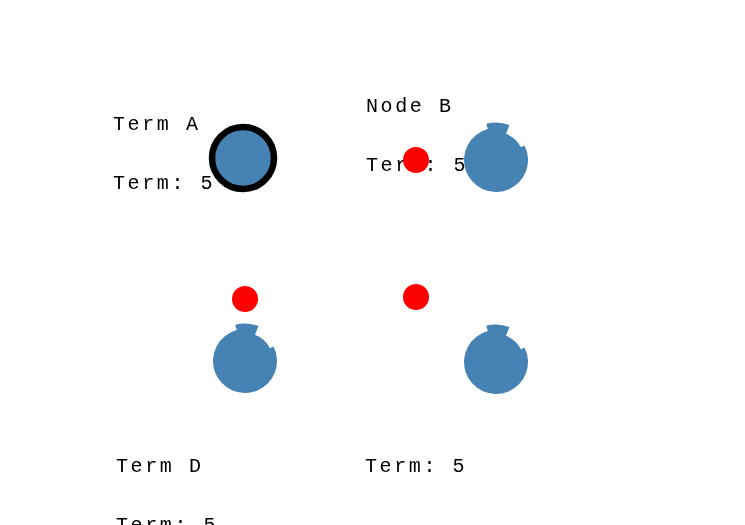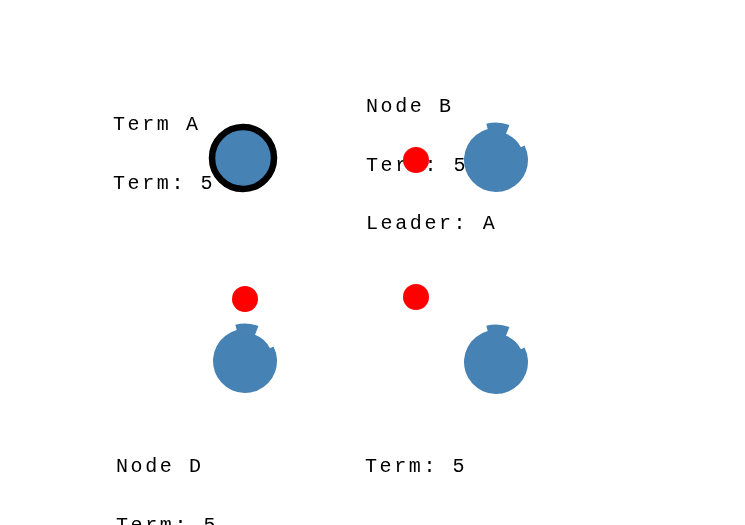--- a/index.html
+++ b/index.html
@@ -39,37 +39,36 @@
     <div>Term: 5</div>
     <div></div>
   </div>
   <svg class="abs" style="left:203px; top:118px;" width="80" height="80">
     <circle cx="40" cy="40" r="31" stroke-width="6.5" fill="#4682B4" stroke="#000000"></circle>
   </svg>
 
   <div class="node-text" style="left:366px; top:58px;">
     <div>Node B</div>
     <div>Term: 5</div>
-    <div>Leader: A</div>
   </div>
   <svg class="abs" style="left:451px; top:115px;" width="90" height="90">
     <path d="M 35.30 8.78 A 37.5 37.5 0 0 1 58.44 9.99 L 55.03 18.86 A 28 28 0 0 1 69.95 32.29 L 73.51 30.47 A 32 32 0 1 1 36.72 14.09 Z" fill="#4682B4"></path>
   </svg>
   <svg class="abs" style="left:402px; top:146px;" width="28" height="28">
     <circle cx="14" cy="14" r="13" fill="#ff0000"></circle>
   </svg>
 
   <svg class="abs" style="left:231px; top:285px;" width="28" height="28">
     <circle cx="14" cy="14" r="13" fill="#ff0000"></circle>
   </svg>
   <svg class="abs" style="left:200px; top:316px;" width="90" height="90">
     <path d="M 35.30 8.78 A 37.5 37.5 0 0 1 58.44 9.99 L 55.03 18.86 A 28 28 0 0 1 69.95 32.29 L 73.51 30.47 A 32 32 0 1 1 36.72 14.09 Z" fill="#4682B4"></path>
   </svg>
   <div class="node-text" style="left:116px; top:418px;">
-    <div>Node D</div>
+    <div>Term D</div>
     <div>Term: 5</div>
     
   </div>
 
   <svg class="abs" style="left:402px; top:283px;" width="28" height="28">
     <circle cx="14" cy="14" r="13" fill="#ff0000"></circle>
   </svg>
   <svg class="abs" style="left:451px; top:317px;" width="90" height="90">
     <path d="M 35.30 8.78 A 37.5 37.5 0 0 1 58.44 9.99 L 55.03 18.86 A 28 28 0 0 1 69.95 32.29 L 73.51 30.47 A 32 32 0 1 1 36.72 14.09 Z" fill="#4682B4"></path>
   </svg>

